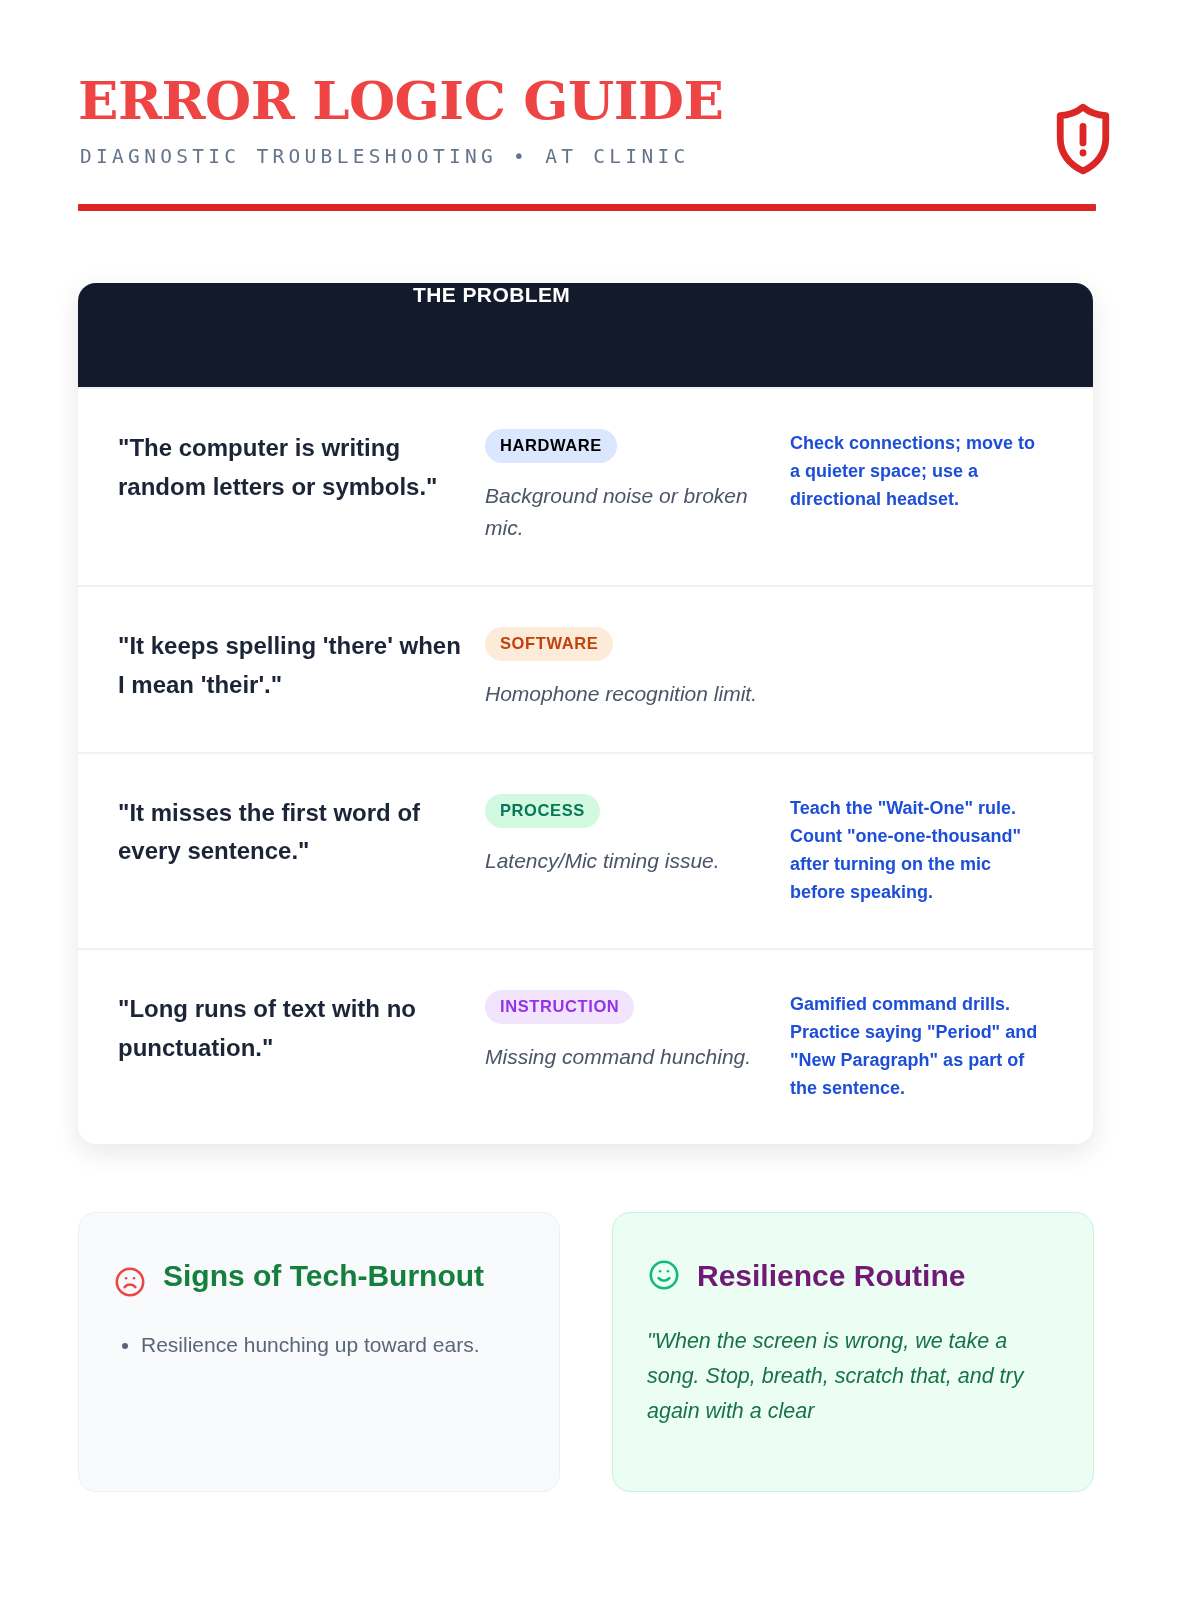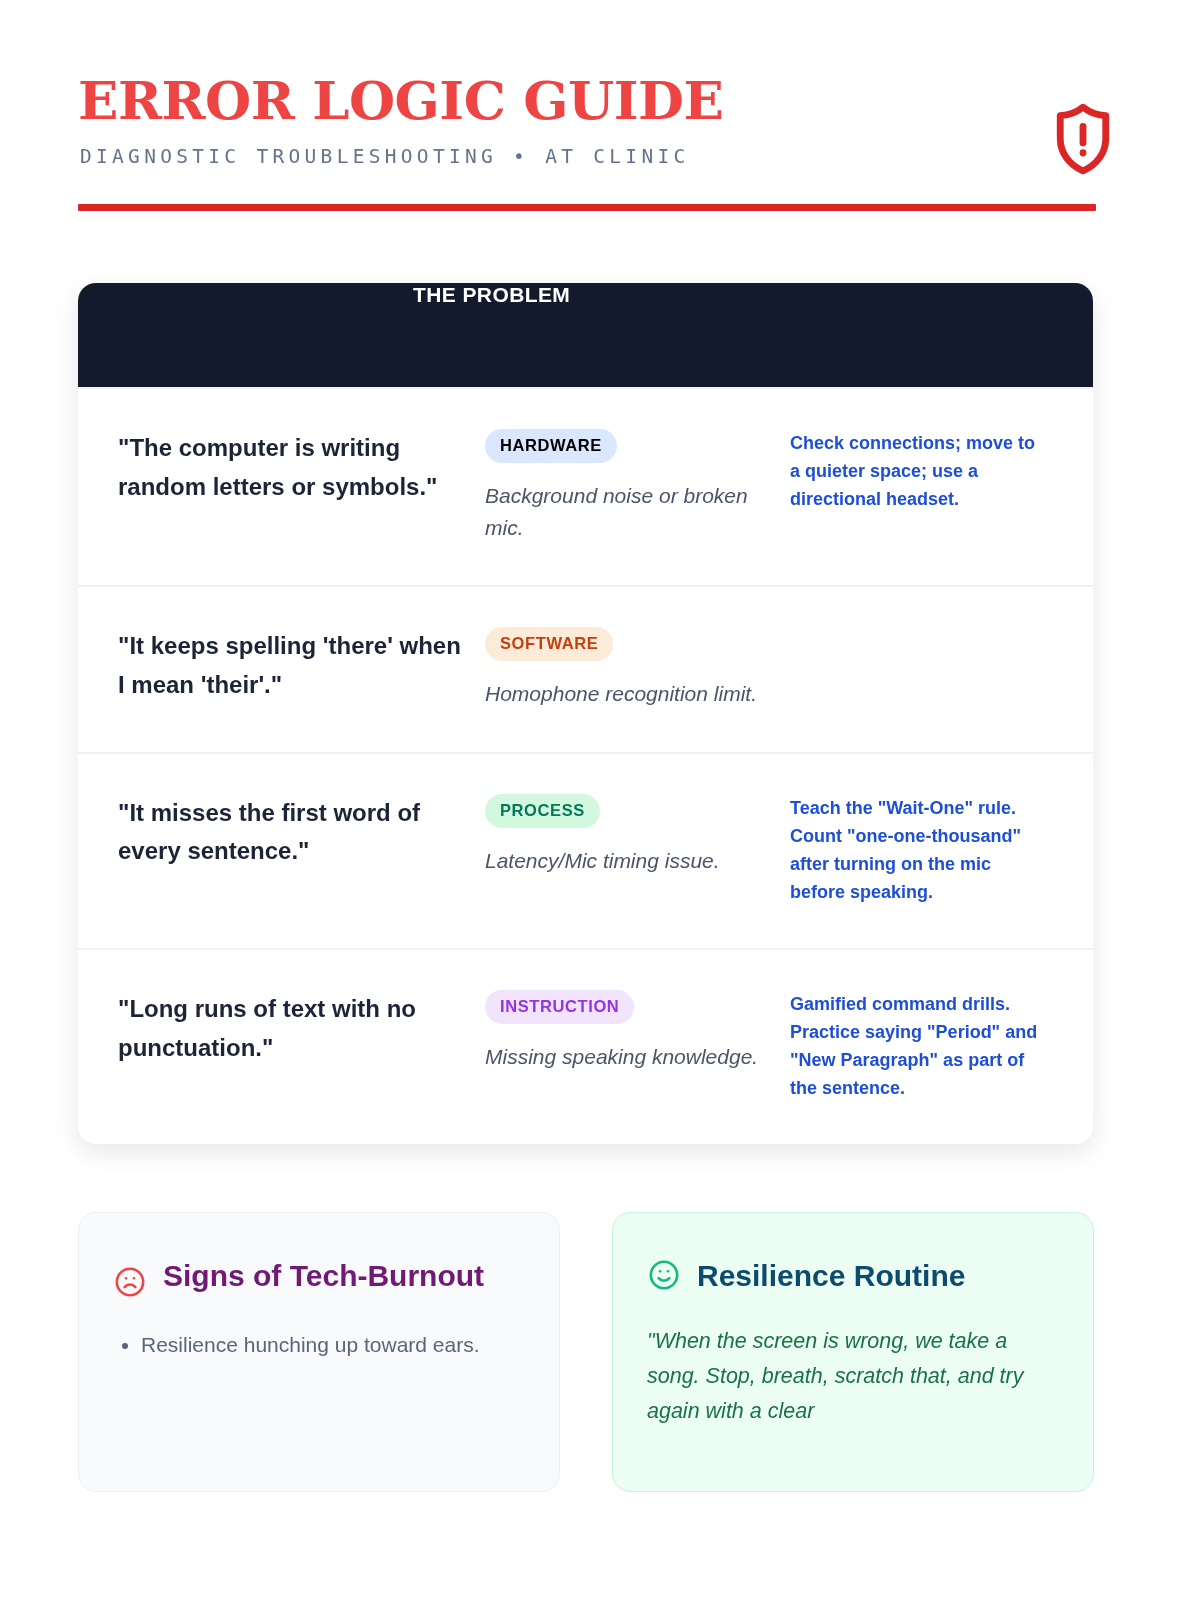--- a/index.html
+++ b/index.html
@@ -160,24 +160,24 @@
   }
   .card-icon {
     flex: 0 0 auto;
     margin-top: 12px;
   }
   .card-icon.res { margin-top: 5px; }
   .card-title {
     font-size: 30px;
     font-weight: bold;
     line-height: 1.5;
-    color: #701a75;
+    color: #15803d;
     margin: 0;
   }
-  .card-title.green { color: #0c4a6e; }
+  .card-title.green { color: #701a75; }
   .card-list {
     margin: 26px 0 0 0;
     padding-left: 28px;
     list-style: disc;
   }
   .card-list li {
     font-size: 21px;
     line-height: 1.55;
     color: #5a6678;
     margin-bottom: 14px;
@@ -241,21 +241,21 @@
         <span class="badge" style="color:#047857;background:#d2f8e0;">PROCESS</span>
         <div class="cause-sub">Latency/Mic timing issue.</div>
       </div>
       <div class="col-fix fix-text">Teach the "Wait-One" rule. Count "one-one-thousand" after turning on the mic before speaking.</div>
     </div>
 
     <div class="trow">
       <div class="col-problem problem-text">"Long runs of text with no punctuation."</div>
       <div class="col-cause cause-cell">
         <span class="badge" style="color:#9333ea;background:#f3e4fd;text-align:center;">INSTRUCTION</span>
-        <div class="cause-sub">Missing speaking knowledge.</div>
+        <div class="cause-sub">Missing command hunching.</div>
       </div>
       <div class="col-fix fix-text">Gamified command drills. Practice saying "Period" and "New Paragraph" as part of the sentence.</div>
     </div>
 
   </div>
 
   <div class="bottom-cards">
 
     <div class="info-card card-burnout">
       <div class="card-head">

